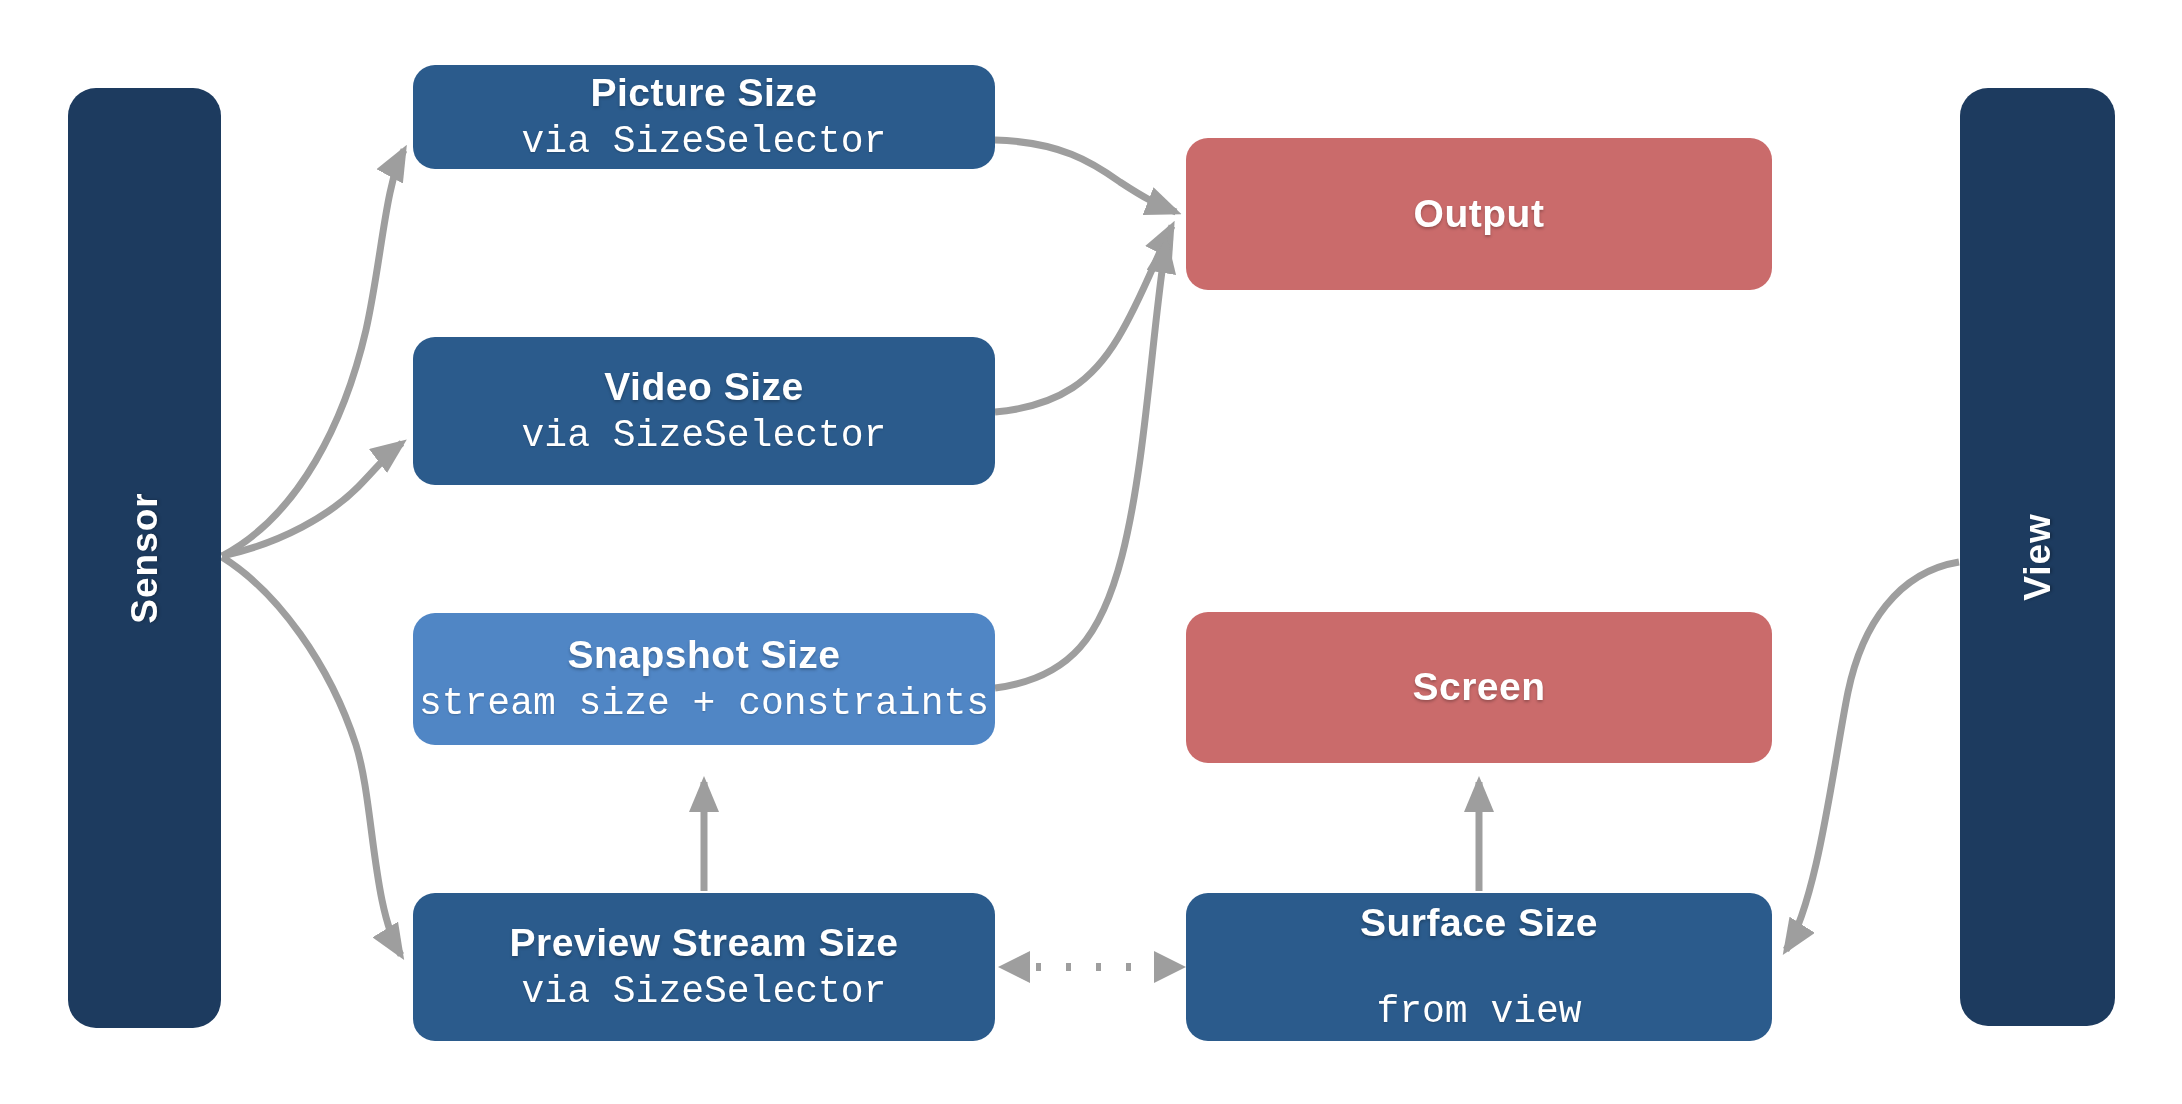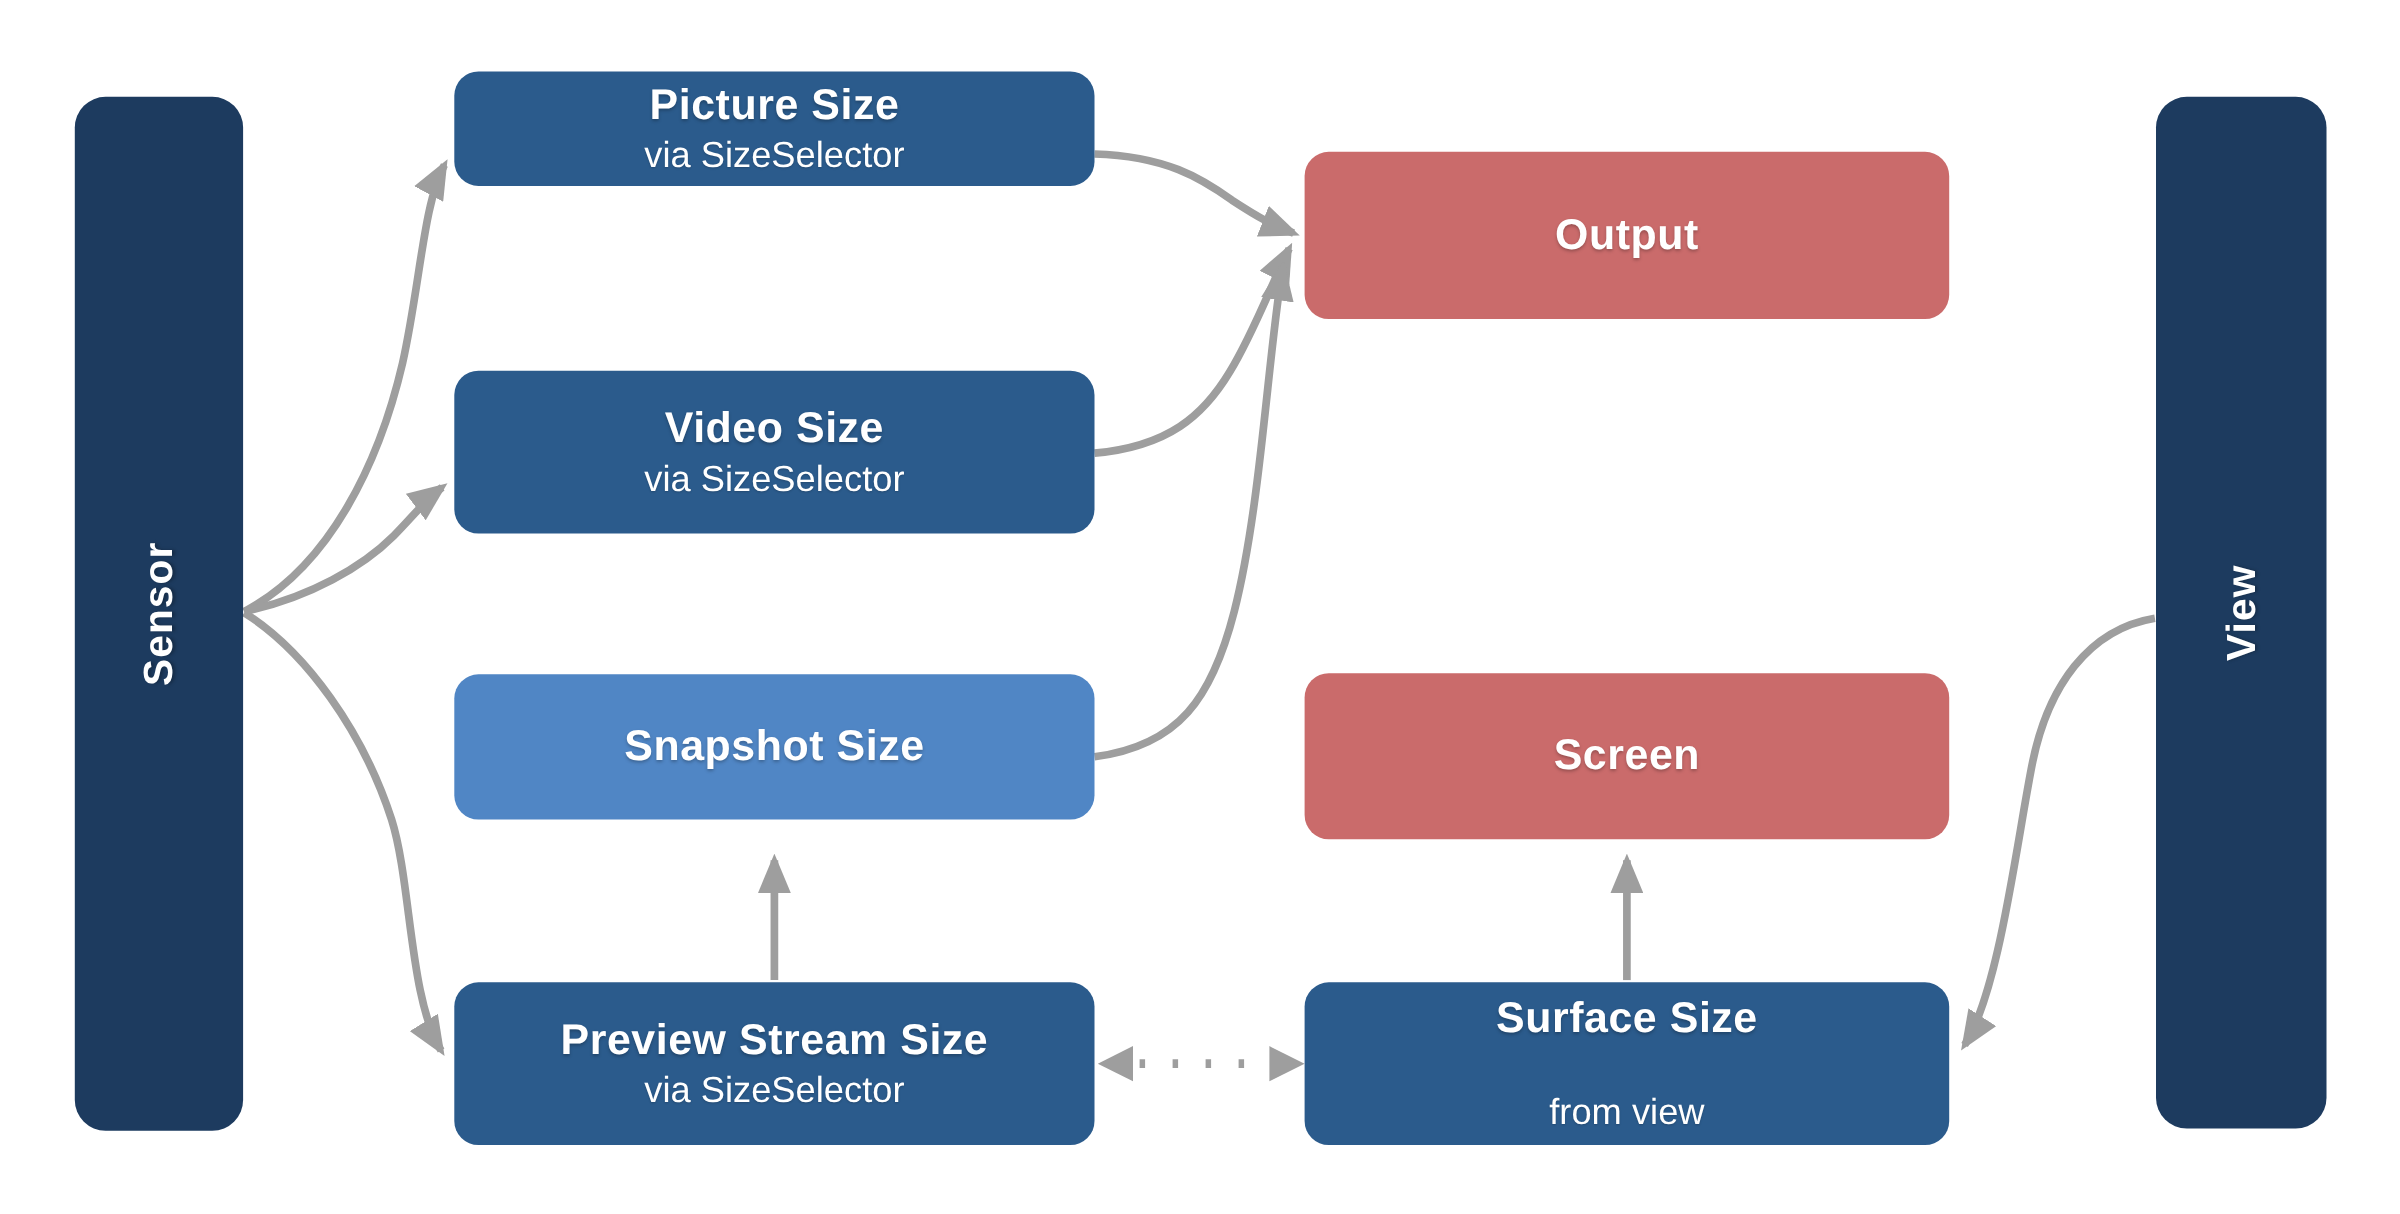--- a/index.html
+++ b/index.html
@@ -26,22 +26,23 @@
     color:#ffffff;text-align:center;
   }
   .node.blue{background:#2b5b8c;}
   .node.lightblue{background:#5086c5;}
   .node.red{background:#ca6b6b;width:586px;}
   .node-title{
     font-size:39px;font-weight:700;letter-spacing:0.5px;line-height:1.15;
     text-shadow:0 2px 3px rgba(0,0,0,0.25);
   }
   .node-sub{
-    font-size:33px;font-weight:400;margin-top:4px;line-height:1.15;
+    font-size:38px;font-weight:400;margin-top:4px;line-height:1.15;
     text-shadow:0 1px 2px rgba(0,0,0,0.2);
+    font-family:Liberation Mono, monospace;
   }
 </style>
 </head>
 <body>
 
 <div class="canvas">
 
   <svg class="edges" width="2182" height="1104" viewBox="0 0 2182 1104">
     <defs>
       <marker id="ah" viewBox="0 0 12 10" refX="10" refY="5" markerWidth="36" markerHeight="30" orient="auto" markerUnits="userSpaceOnUse">
@@ -78,20 +79,21 @@
     <div class="node-sub">via SizeSelector</div>
   </div>
 
   <div class="node blue" style="left:413px;top:337px;height:148px;">
     <div class="node-title">Video Size</div>
     <div class="node-sub">via SizeSelector</div>
   </div>
 
   <div class="node lightblue" style="left:413px;top:613px;height:132px;">
     <div class="node-title">Snapshot Size</div>
+    <div class="node-sub">stream size + constraints</div>
   </div>
 
   <div class="node blue" style="left:413px;top:893px;height:148px;">
     <div class="node-title">Preview Stream Size</div>
     <div class="node-sub">via SizeSelector</div>
   </div>
 
   <div class="node red" style="left:1186px;top:138px;height:152px;">
     <div class="node-title">Output</div>
   </div>

